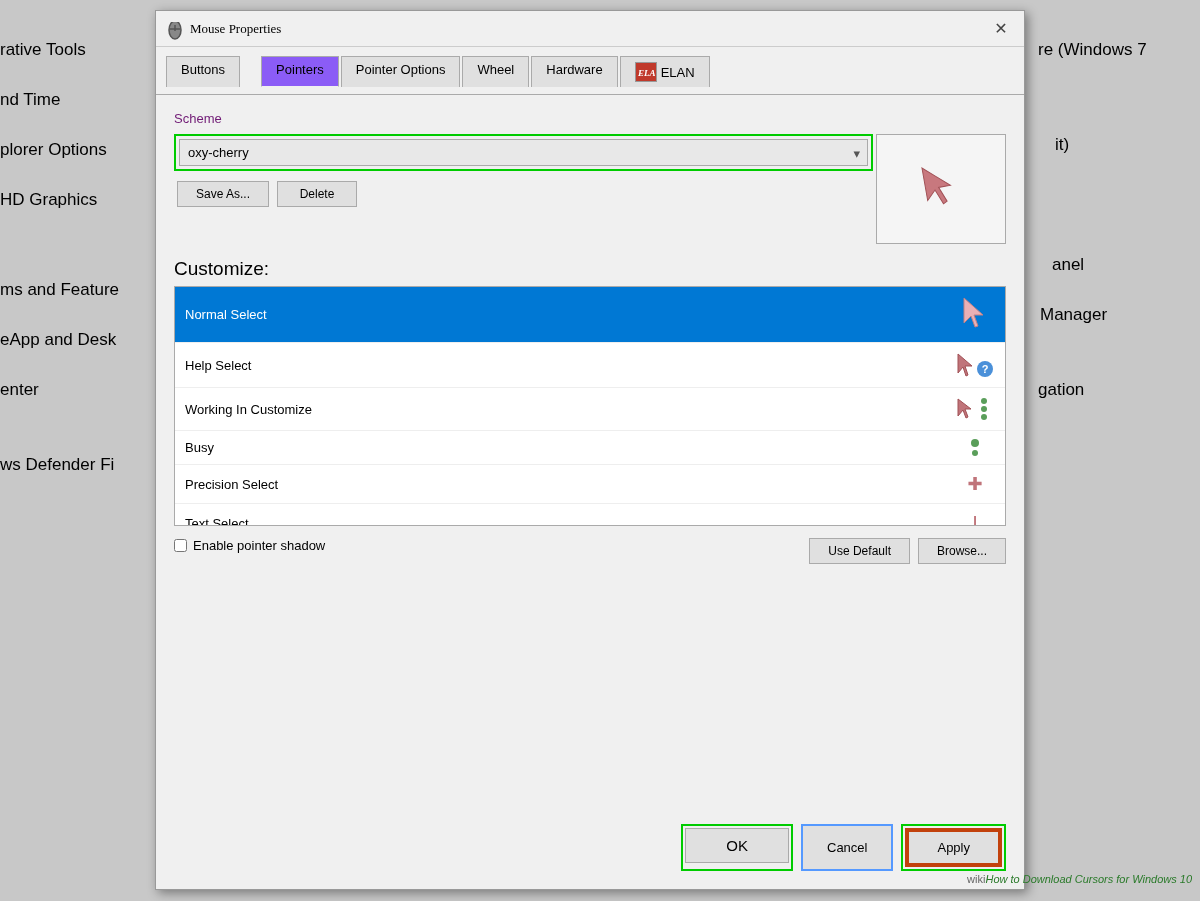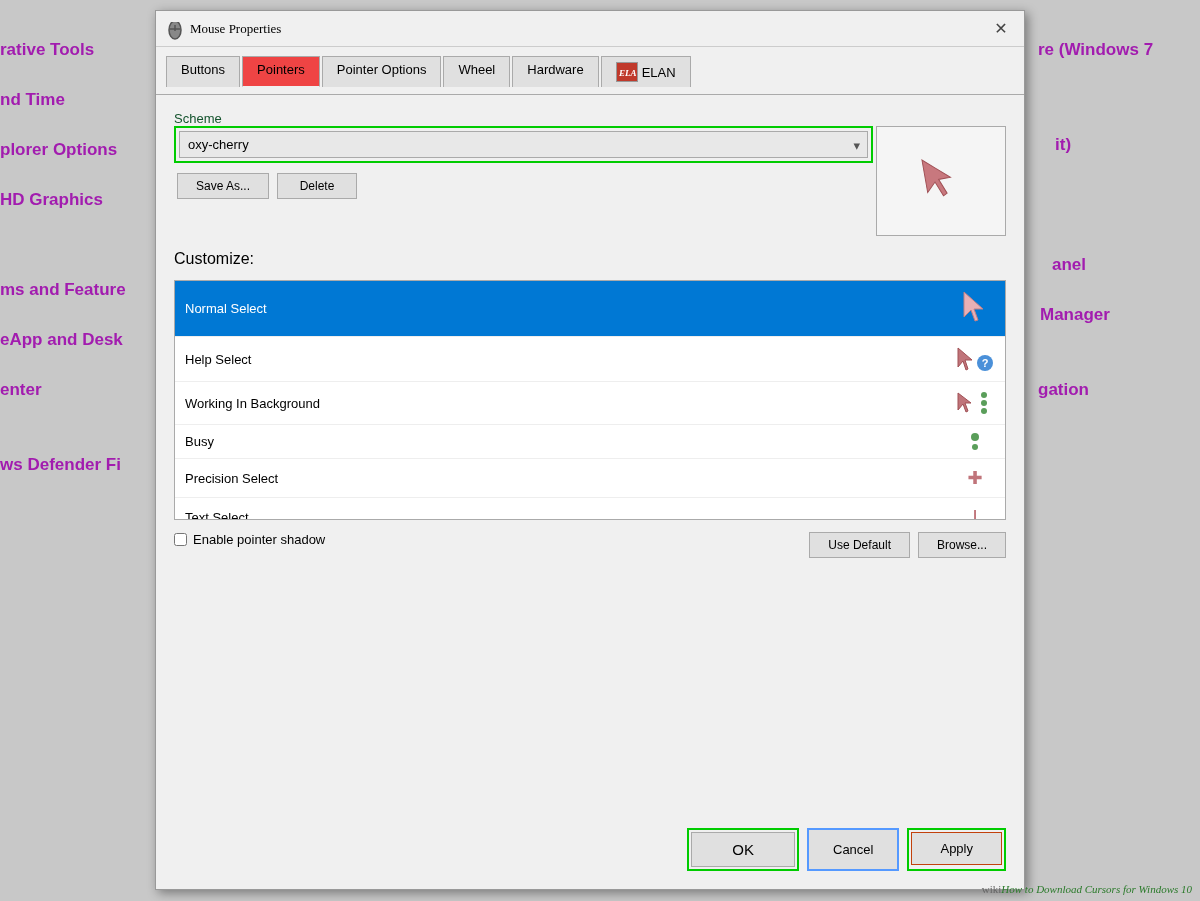--- a/index.html
+++ b/index.html
@@ -9,23 +9,23 @@
       background-color: #c8c8c8;
       font-family: 'Segoe UI', Tahoma, sans-serif;
       font-size: 13px;
       overflow: hidden;
       position: relative;
     }
 
     
     .bg-text {
       position: absolute;
-      color: #a21caf;
+      color: #000000;
       font-size: 17px;
-      font-weight: 700;
+      font-weight: 400;
       white-space: nowrap;
     }
 
     
     .dialog-wrapper {
       position: absolute;
       top: 10px;
       left: 155px;
       width: 870px;
       height: 880px;
@@ -90,23 +90,24 @@
       border: 1px solid #aaa;
       background: #e0e0e0;
       cursor: pointer;
       font-size: 13px;
       border-bottom: none;
       position: relative;
       bottom: -1px;
     }
 
     .tab.active {
-      background: #ef4444;
+      background: #8b5cf6;
       border-bottom: 1px solid #f0f0f0;
       z-index: 1;
+      margin-left: 19px;
     }
 
     .tab.elan {
       display: flex;
       align-items: center;
       gap: 4px;
     }
 
     .elan-logo {
       width: 22px;
@@ -122,22 +123,22 @@
     }
 
     
     .dialog-content {
       padding: 16px 18px;
     }
 
     
     .section-label {
       font-size: 13px;
-      margin-bottom: 0;
-      color: #14532d;
+      margin-bottom: 8px;
+      color: #701a75;
     }
 
     .scheme-row {
       display: flex;
       align-items: flex-start;
       gap: 3px;
       margin-bottom: 14px;
     }
 
     .scheme-left {
@@ -204,22 +205,22 @@
     }
 
     .cursor-preview {
       font-size: 36px;
       color: #c0747a;
       transform: rotate(-10deg);
     }
 
     
     .customize-label {
-      font-size: 16px;
-      margin-bottom: 12px;
+      font-size: 19px;
+      margin-bottom: 6px;
     }
 
     .cursor-list {
       border: 1px solid #aaa;
       background: white;
       height: 240px;
       overflow-y: scroll;
       overflow-x: hidden;
     }
 
@@ -314,34 +315,33 @@
       font-size: 13px;
     }
 
     .btn-apply-wrapper {
       border: 2px solid #00cc00;
       padding: 2px;
     }
 
     .btn-apply {
       padding: 8px 28px;
-      border: 1px solid #c2410c;
+      border: 4px solid #c2410c;
       background: #e0e0e0;
       cursor: pointer;
       font-size: 13px;
     }
 
     
     .watermark {
       position: absolute;
-      bottom: 6px;
+      bottom: 16px;
       right: 8px;
       font-size: 11px;
       color: #666;
-      font-family: Liberation Serif, serif;
     }
 
     .watermark span.green {
       color: #2a7a2a;
       font-style: italic;
     }
 
     .dots-icon {
       display: flex;
       flex-direction: column;
@@ -489,21 +489,21 @@
           <div class="cursor-row-icon">
             <svg width="22" height="28" viewBox="0 0 22 28">
               <polygon points="3,3 3,22 8,16 11,25 13,24 10,15 17,15" fill="#c0747a" stroke="#a05055" stroke-width="1"></polygon>
             </svg>
             <div style="width:16px;height:16px;border-radius:50%;background:#4a90d9;color:white;display:flex;align-items:center;justify-content:center;font-size:11px;font-weight:bold;margin-left:-4px;margin-top:8px">?</div>
           </div>
         </span>
       </div>
 
       <div class="cursor-item">
-        <span class="cursor-item-name">Working In Background</span>
+        <span class="cursor-item-name">Working In Customize</span>
         <span class="cursor-item-icon">
           <div class="cursor-row-icon">
             <svg width="20" height="26" viewBox="0 0 20 26">
               <polygon points="3,3 3,20 8,14 11,22 13,21 10,13 16,13" fill="#c0747a" stroke="#a05055" stroke-width="1"></polygon>
             </svg>
             <div class="dots-icon" style="margin-left:2px">
               <div class="dot"></div>
               <div class="dot"></div>
               <div class="dot"></div>
             </div>

